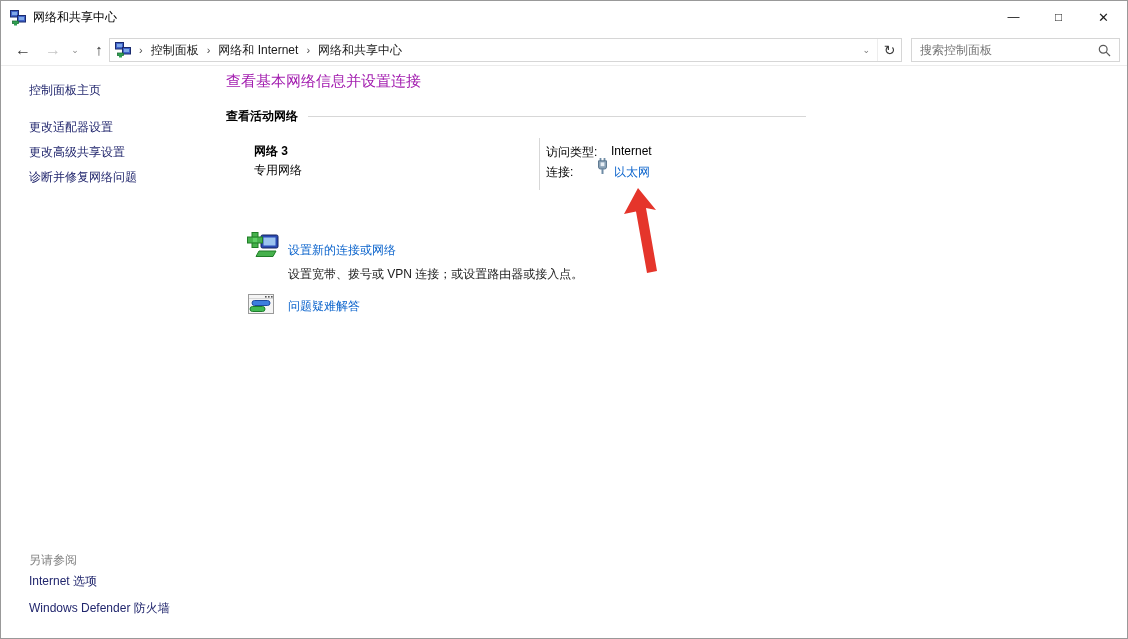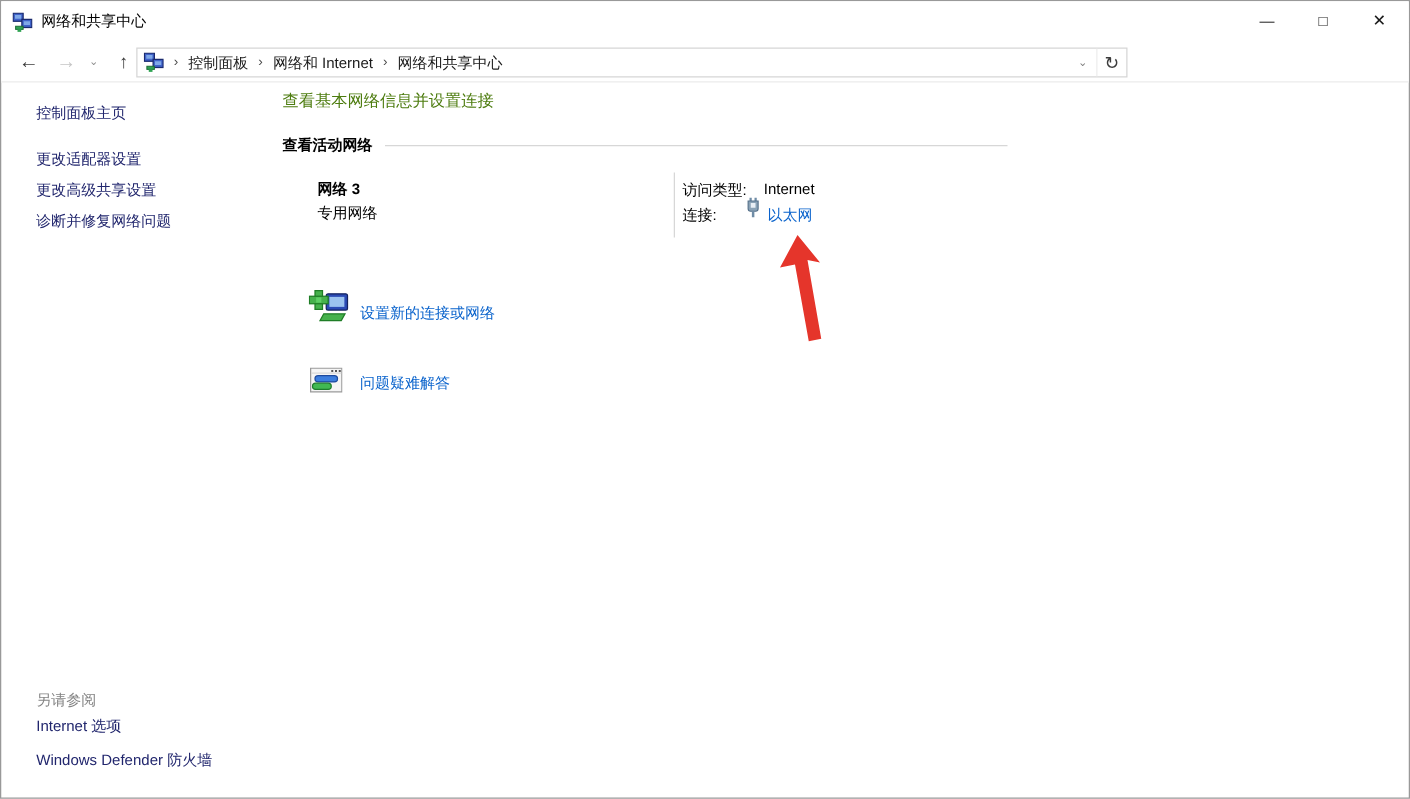--- a/index.html
+++ b/index.html
@@ -45,21 +45,21 @@
   .side-link { position:absolute; left:28px; color:#21266d; white-space:nowrap; cursor:pointer; line-height:14px; }
   .side-home  { top:82px; }
   .side-adapt { top:119px; }
   .side-share { top:144px;text-align:center; }
   .side-media { top:169px; }
   .seealso-hdr { position:absolute; left:28px; top:551px; color:#848484; }
   .seealso-inet { top:573px; }
   .seealso-fw   { top:600px; }
 
   
-  .heading { position:absolute; left:225px; top:71px; font-size:13px; color:#4d7c0f; white-space:nowrap; }
+  .heading { position:absolute; left:225px; top:71px; font-size:15px; color:#a21caf; white-space:nowrap; }
   .section { position:absolute; left:225px; width:580px; height:16px; display:flex; align-items:center; }
   .section-active  { top:107px; }
   .section-change  { top:212px; }
   .section-label { font-weight:bold; color:#000; white-space:nowrap; }
   .section-rule { flex:1; height:1px; background:#d7d7d7; margin-left:10px; }
 
   .net-name { position:absolute; left:253px; top:142px; font-weight:bold; }
   .net-type { position:absolute; left:253px; top:161px; }
   .vdivider { position:absolute; left:538px; top:137px; width:1px; height:52px; background:#d7d7d7; }
   .lbl-access { position:absolute; left:545px; top:143px; }
@@ -120,20 +120,27 @@
       <span class="crumb-sep">›</span>
       <span class="crumb">网络和 Internet</span>
       <span class="crumb-sep">›</span>
       <span class="crumb">网络和共享中心</span>
       <div class="addr-right">
         <span class="addr-chevron">⌄</span>
         <span class="refresh-btn">↻</span>
       </div>
     </div>
 
+    <div class="search-box">
+      <span class="search-text">搜索控制面板</span>
+      <svg class="search-icon" viewBox="0 0 13 13">
+        <circle cx="5.2" cy="5.2" r="3.9" fill="none" stroke="#595959" stroke-width="1.2"></circle>
+        <line x1="8.2" y1="8.2" x2="12" y2="12" stroke="#595959" stroke-width="1.2"></line>
+      </svg>
+    </div>
   </div>
 
   <span class="side-link side-home">控制面板主页</span>
   <span class="side-link side-adapt">更改适配器设置</span>
   <span class="side-link side-share">更改高级共享设置</span>
   <span class="side-link side-media">诊断并修复网络问题</span>
 
   <span class="seealso-hdr">另请参阅</span>
   <span class="side-link seealso-inet">Internet 选项</span>
   <span class="side-link seealso-fw">Windows Defender 防火墙</span>
@@ -163,20 +170,21 @@
 
   <svg class="task-icon1" viewBox="0 0 34 28">
     <rect x="14" y="3" width="17" height="13" rx="1.5" fill="#2b4bb5" stroke="#14235f"></rect>
     <rect x="16.5" y="5.5" width="12" height="8" fill="#9cc3ef"></rect>
     <polygon points="12,19 29,19 26,24.5 9,24.5" fill="#46b14c" stroke="#1f7d26"></polygon>
     <rect x="5" y="0.5" width="6" height="15" fill="#46b14c" stroke="#1f7d26"></rect>
     <rect x="0.5" y="5" width="15" height="6" fill="#46b14c" stroke="#1f7d26"></rect>
     <rect x="5.9" y="5.9" width="4.2" height="4.2" fill="#5fcf66"></rect>
   </svg>
   <span class="content-link task-link1">设置新的连接或网络</span>
+  <span class="task-desc1">设置宽带、拨号或 VPN 连接；或设置路由器或接入点。</span>
 
   <svg class="task-icon2" viewBox="0 0 26 22">
     <rect x="0.5" y="0.5" width="25" height="19" fill="#f5f5f5" stroke="#9a9a9a"></rect>
     <line x1="1" y1="4.5" x2="25" y2="4.5" stroke="#d8d8d8"></line>
     <rect x="17" y="2" width="1.6" height="1.6" fill="#555"></rect>
     <rect x="20" y="2" width="1.6" height="1.6" fill="#555"></rect>
     <rect x="23" y="2" width="1.6" height="1.6" fill="#555"></rect>
     <rect x="4" y="6.5" width="18" height="5" rx="2.5" fill="#3c7ede" stroke="#1d4a9e"></rect>
     <rect x="2" y="12.5" width="15" height="5" rx="2.5" fill="#41b952" stroke="#1e7d2c"></rect>
   </svg>

